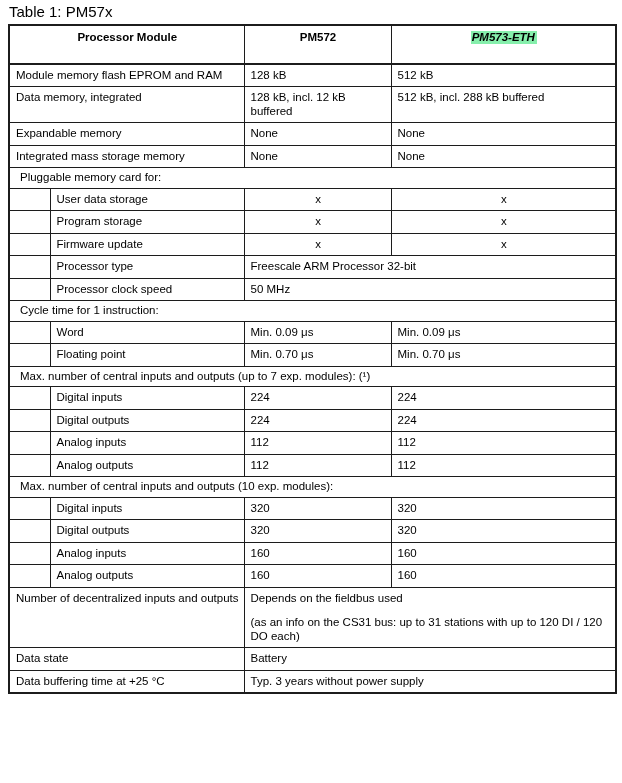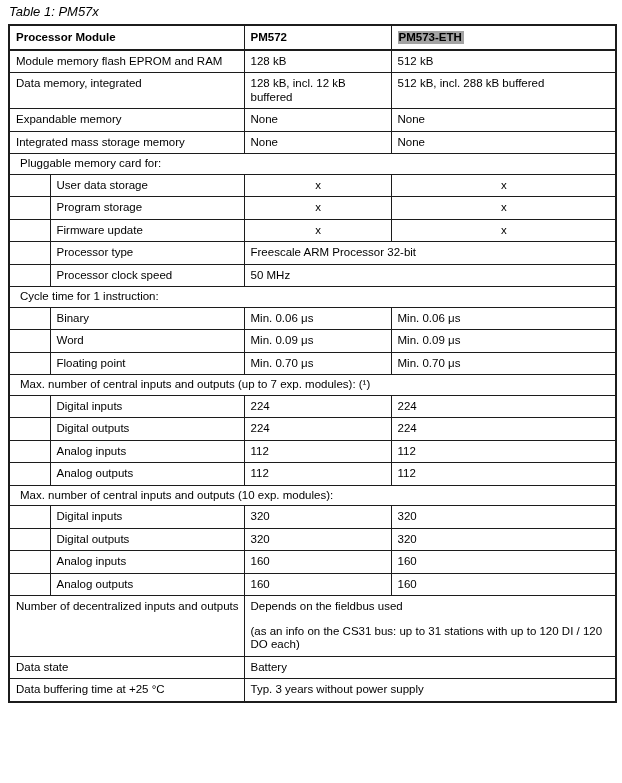--- a/index.html
+++ b/index.html
@@ -5,46 +5,45 @@
   * { box-sizing: border-box; margin: 0; padding: 0; }
   html, body { background: #ffffff; }
   body {
     width: 622px; height: 783px;
     font-family: "Liberation Sans", sans-serif;
     color: #000;
     overflow: hidden;
   }
   .page { padding: 5px 6px 0 8px; }
   .caption {
-    font-style: italic;
-    font-size: 13px;
+    font-size: 15px;
     line-height: 13px;
     margin-bottom: 6px;
     padding-left: 1px;
   }
   table.spec-table {
     border-collapse: collapse;
     table-layout: fixed;
     width: 607px;
     border: 2px solid #1c1c1c;
   }
   .spec-table th, .spec-table td {
     border: 1px solid #1c1c1c;
     font-size: 11.5px;
     line-height: 13.5px;
     vertical-align: top;
     padding: 4px 5px 4px 6px;
     overflow: hidden;
   }
   .spec-table thead th {
     font-weight: bold;
-    text-align: left;
+    text-align: center;
     border-bottom: 2px solid #1c1c1c;
     padding-top: 5px;
-    padding-bottom: 4px;
+    padding-bottom: 18px;
   }
   .spec-table td.section-cell { padding: 3px 5px 3px 10px; }
   .spec-table td.indent-cell { padding: 0; }
   .spec-table td.center { text-align: center; }
   .spec-table .para + .para { margin-top: 11px; }
   .hl {
     font-weight: bold;
     padding: 0 2px 1px 1px;
   }
 </style>
@@ -58,21 +57,21 @@
     <colgroup>
       <col style="width:41px">
       <col style="width:194px">
       <col style="width:147px">
       <col style="width:225px">
     </colgroup>
     <thead>
       <tr>
         <th colspan="2">Processor Module</th>
         <th>PM572</th>
-        <th><span class="hl" style="background: #a3a3a3;">PM573-ETH</span></th>
+        <th><span class="hl" style="background: #86efac; font-style: italic;">PM573-ETH</span></th>
       </tr>
     </thead>
     <tbody>
         <tr>
           <td colspan="2">Module memory flash EPROM and RAM</td>
           <td>128 kB</td>
           <td>512 kB</td>
         </tr>
         <tr>
           <td colspan="2">Data memory, integrated</td>
@@ -115,26 +114,20 @@
           <td>Processor type</td>
           <td colspan="2">Freescale ARM Processor 32-bit</td>
         </tr>
         <tr>
           <td class="indent-cell"></td>
           <td>Processor clock speed</td>
           <td colspan="2">50 MHz</td>
         </tr>
         <tr>
           <td class="section-cell" colspan="4">Cycle time for 1 instruction:</td>
-        </tr>
-        <tr>
-          <td class="indent-cell"></td>
-          <td>Binary</td>
-          <td>Min. 0.06 μs</td>
-          <td>Min. 0.06 μs</td>
         </tr>
         <tr>
           <td class="indent-cell"></td>
           <td>Word</td>
           <td>Min. 0.09 μs</td>
           <td>Min. 0.09 μs</td>
         </tr>
         <tr>
           <td class="indent-cell"></td>
           <td>Floating point</td>

